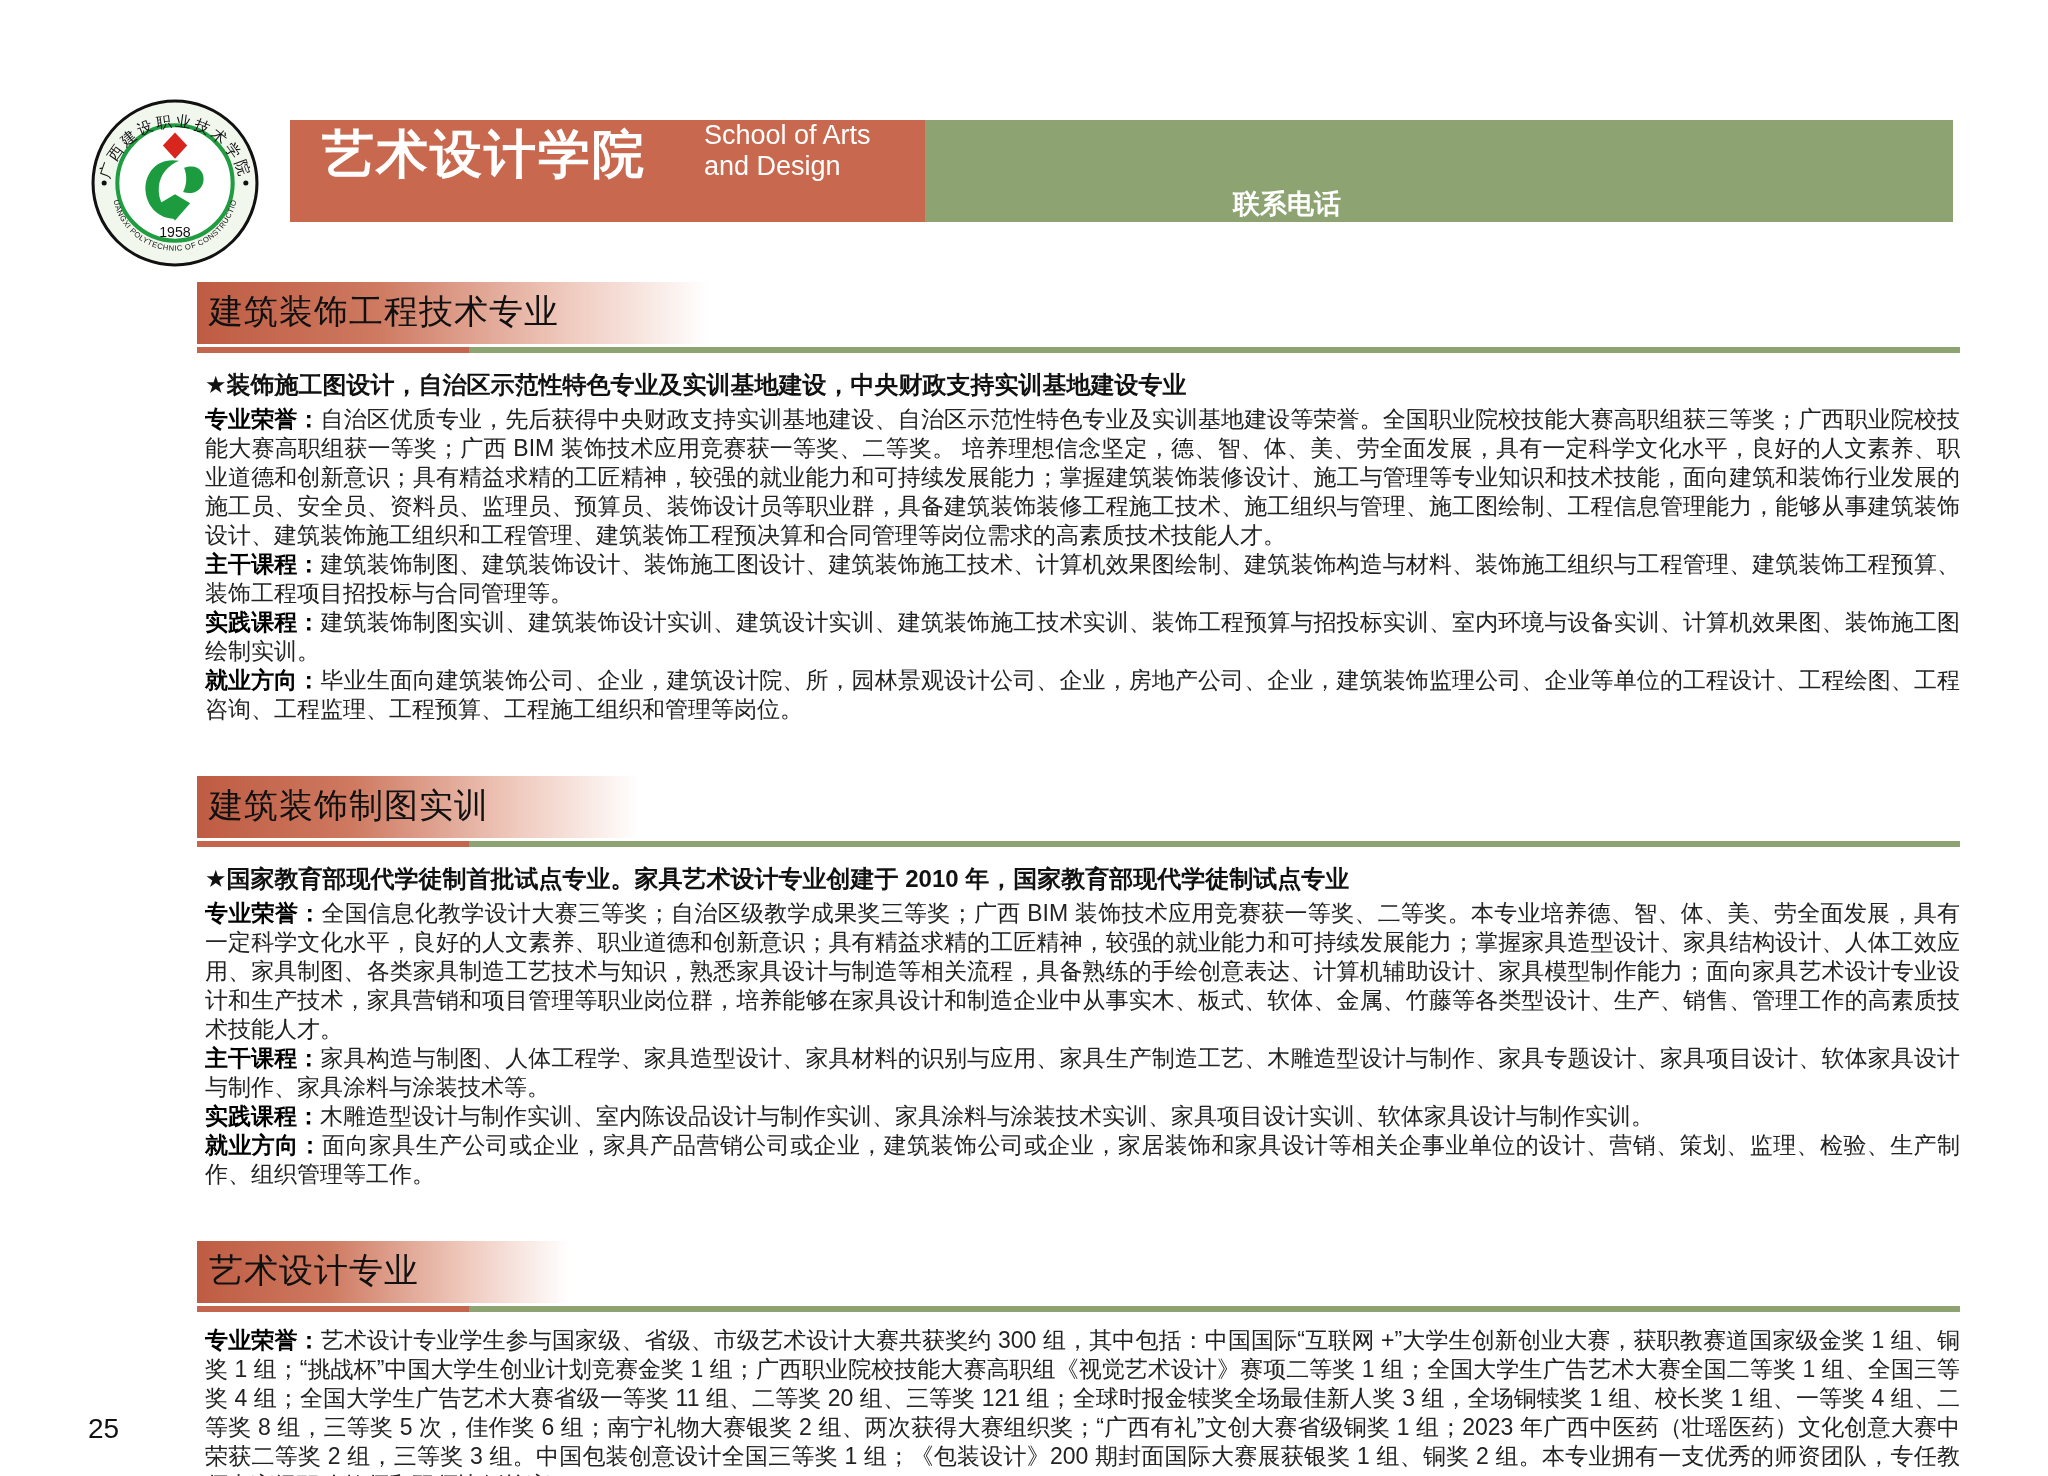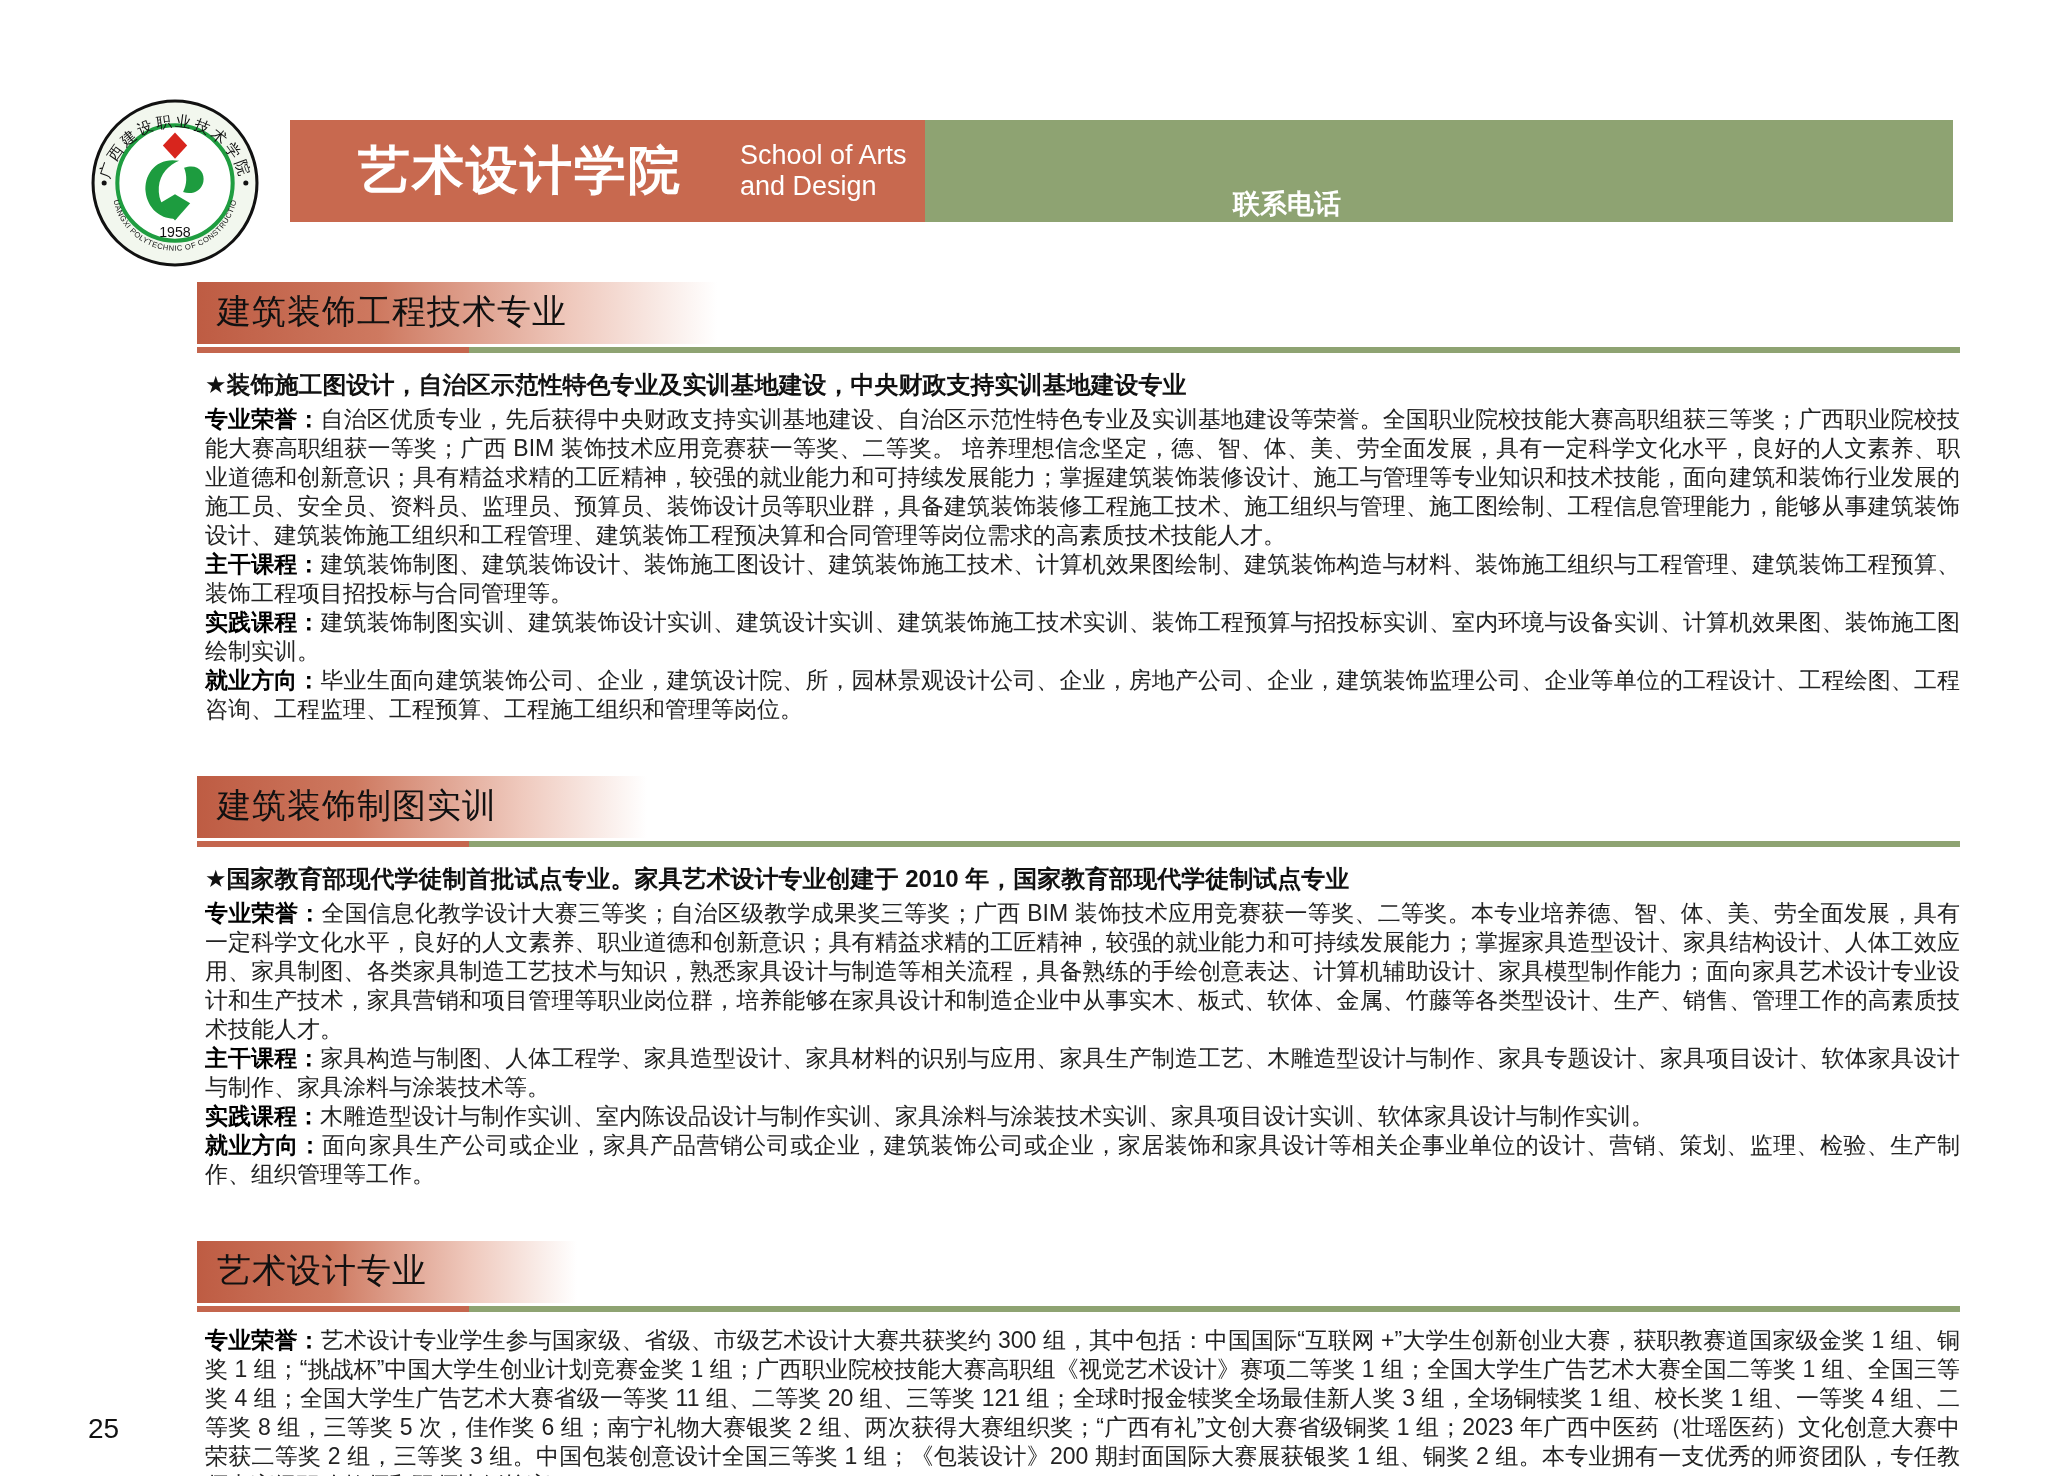--- a/index.html
+++ b/index.html
@@ -10,38 +10,38 @@
   }
   *{box-sizing:border-box;}
   html,body{margin:0;padding:0;}
   body{
     width:2048px;height:1476px;position:relative;background:#ffffff;
     font-family:"Liberation Sans","DejaVu Sans",sans-serif;color:var(--ink);
     overflow:hidden;
   }
   .banner-salmon{
     position:absolute;left:290px;top:120px;width:635px;height:102px;
-    background:var(--salmon);display:flex;align-items:center;padding-left:36px;
+    background:var(--salmon);display:flex;align-items:flex-start;
   }
   .school-cn{font-size:52px;font-weight:bold;color:#fff;margin-left:32px;letter-spacing:2px;white-space:nowrap;}
   .school-en{margin-left:58px;color:#fff;font-size:27px;line-height:31px;font-weight:400;white-space:nowrap;}
   .banner-green{
     position:absolute;left:925px;top:120px;width:1028px;height:102px;
     background:var(--green);display:flex;align-items:flex-end;
   }
   .contact-label{font-size:27px;font-weight:bold;color:#fff;margin-left:308px;white-space:nowrap;}
   .phone{font-size:56px;font-weight:bold;color:#fff;margin-left:22px;letter-spacing:1px;white-space:nowrap;}
   
   .logo{position:absolute;left:90px;top:98px;width:170px;height:170px;}
   
   #sections{position:absolute;left:205px;top:282px;width:1755px;}
   .major{margin-bottom:52px;}
   .sec-header{
     display:inline-block;margin-left:-8px;
-    padding:7px 150px 9px 20px;min-width:330px;
+    padding:7px 150px 9px 12px;min-width:330px;
     background:linear-gradient(to right,var(--salmon-dark) 0%,#CE7960 35%,#EFC9BD 72%,#ffffff 100%);
   }
   .sec-title{font-size:34px;font-weight:500;color:#111;letter-spacing:1px;white-space:nowrap;}
   .sec-rule{display:flex;height:6px;margin:3px 0 0 -8px;width:1763px;}
   .rule-salmon{width:272px;background:#C4664E;}
   .rule-green{flex:1;background:var(--green);}
   .star-line{margin:16px 0 4px 0;font-size:24px;font-weight:bold;color:#111;}
   .para{margin:0;font-size:23px;line-height:29px;text-align:justify;color:#222;}
   .para b{color:#000;margin-top:12px;}
   .no-star-gap{height:14px;}

